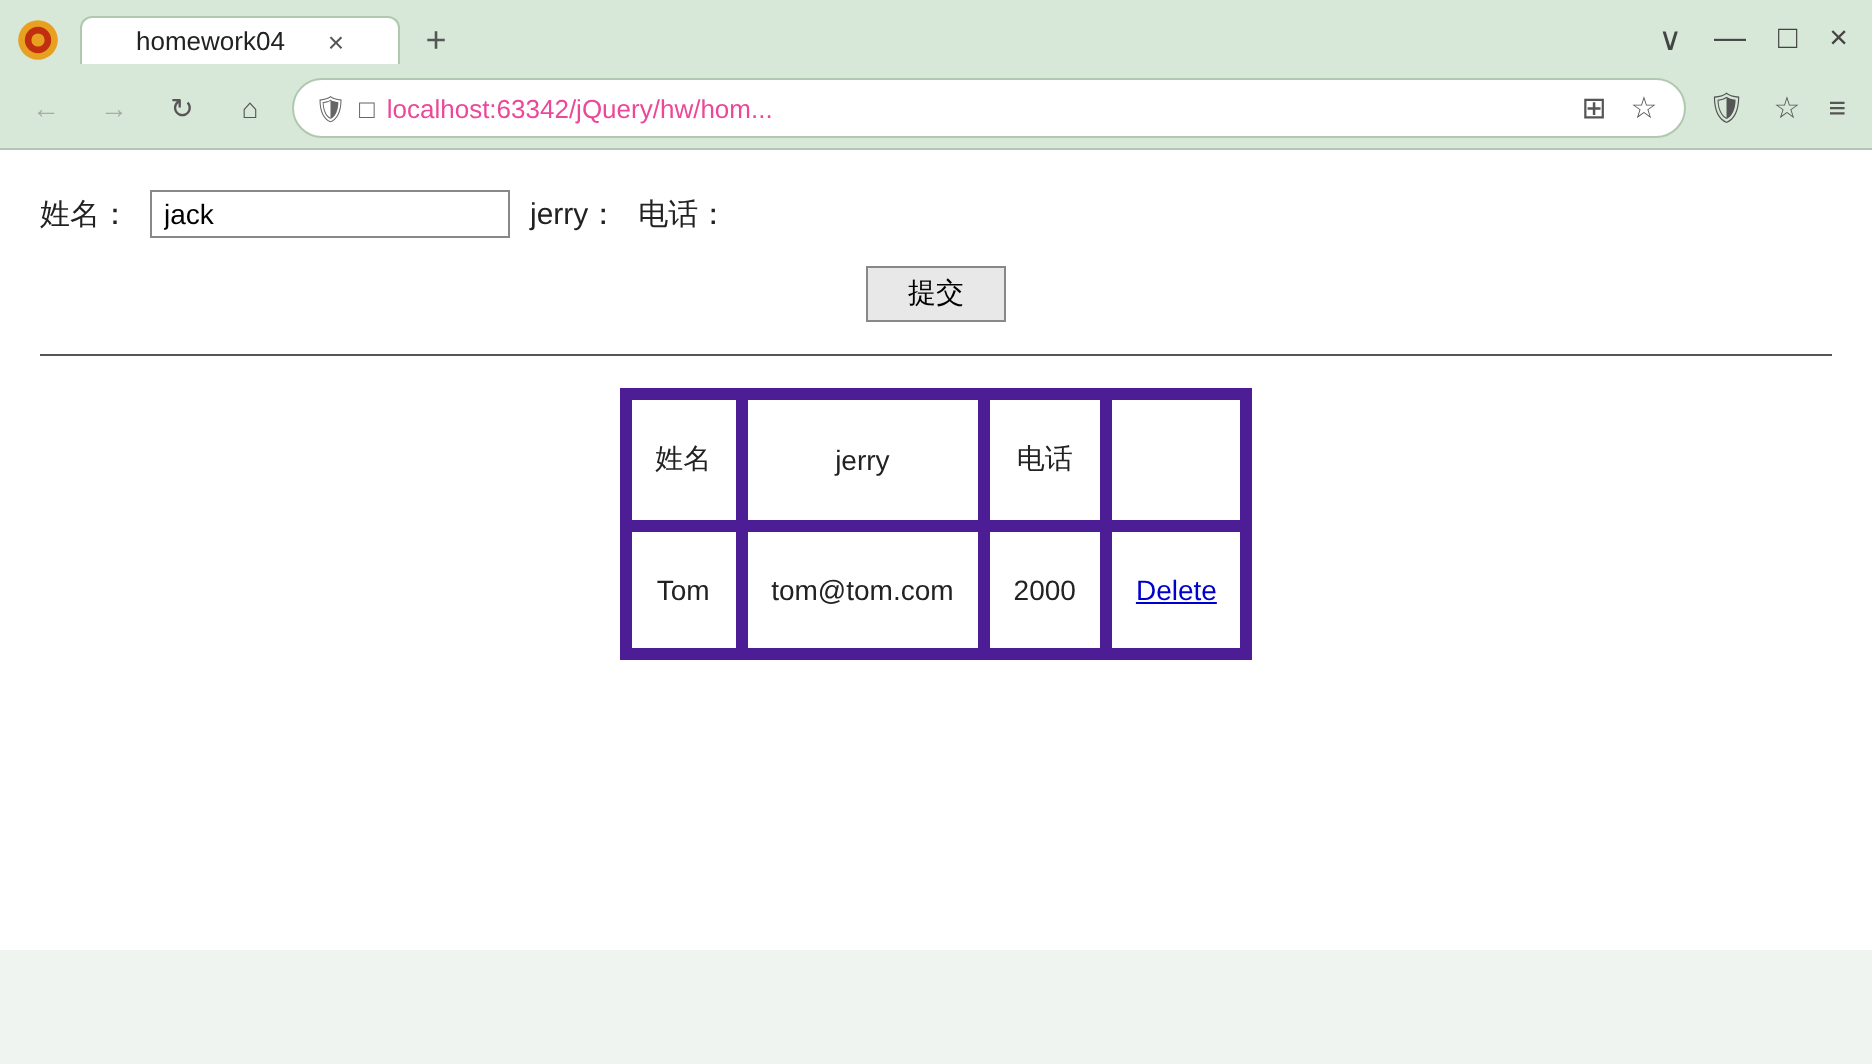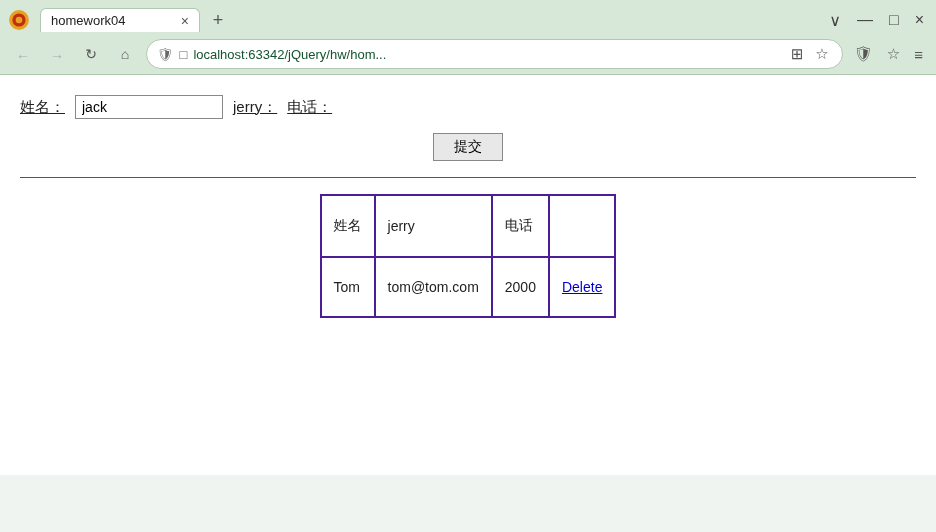--- a/index.html
+++ b/index.html
@@ -31,21 +31,21 @@
       flex-shrink: 0;
     }
 
     .tab {
       display: flex;
       align-items: center;
       background: #ffffff;
       border: 1px solid #b0c8b0;
       border-bottom: none;
       border-radius: 6px 6px 0 0;
-      padding: 4px 10px;
+      padding: 4px 27px;
       min-width: 160px;
       max-width: 220px;
       gap: 8px;
       font-size: 13px;
       color: #222;
     }
 
     .tab-title {
       flex: 1;
       white-space: nowrap;
@@ -123,21 +123,21 @@
       gap: 6px;
     }
 
     .shield-icon, .page-icon {
       font-size: 13px;
       color: #666;
     }
 
     .address-text {
       font-size: 13px;
-      color: #14532d;
+      color: #ec4899;
       flex: 1;
     }
 
     .qr-icon, .star-icon, .shield2-icon, .more-tools-btn, .menu-btn {
       font-size: 15px;
       color: #555;
       cursor: pointer;
       padding: 2px 3px;
     }
 
@@ -152,28 +152,27 @@
       display: flex;
       align-items: center;
       gap: 10px;
       margin-bottom: 14px;
     }
 
     .form-label {
       font-size: 15px;
       color: #222;
       white-space: nowrap;
-      text-decoration: underline;
     }
 
     .form-input {
       border: 1px solid #888;
       padding: 3px 6px;
       font-size: 14px;
-      width: 148px;
+      width: 180px;
     }
 
     .submit-row {
       display: flex;
       justify-content: center;
       margin-bottom: 16px;
       align-items: flex-end;
     }
 
     .submit-btn {
@@ -195,23 +194,24 @@
       display: flex;
       justify-content: center;
     }
 
     table {
       border-collapse: collapse;
       font-size: 14px;
     }
 
     table td, table th {
-      border: 2px solid #4c1d95;
+      border: 6px solid #4c1d95;
       padding: 21px 12px;
       color: #222;
+      text-align: center;
     }
 
     table thead td {
       background: #fff;
       font-weight: normal;
     }
 
     .delete-link {
       color: #0000cc;
       cursor: pointer;

